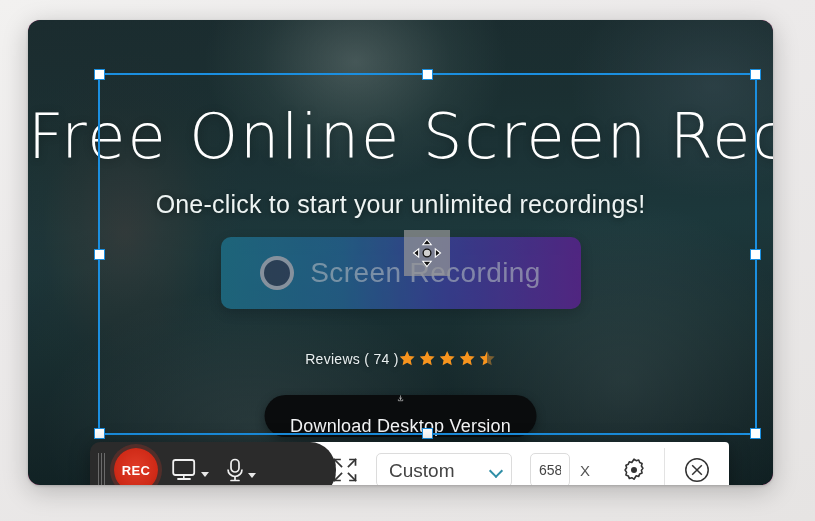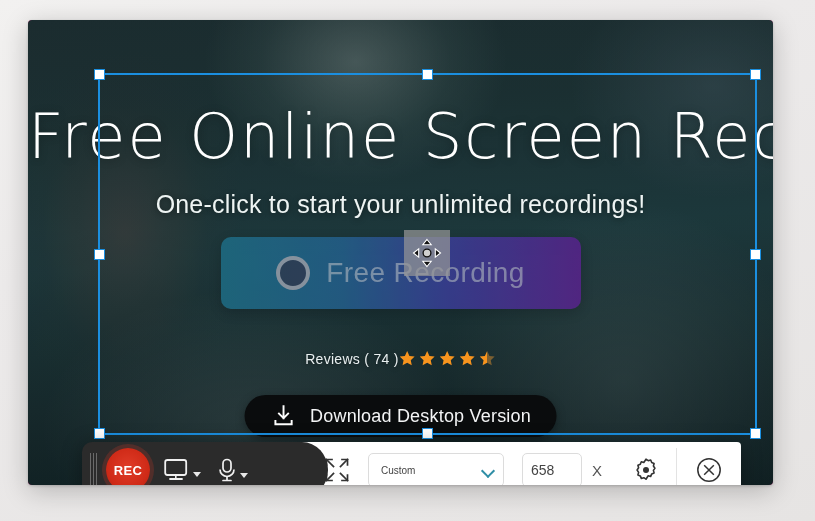--- a/index.html
+++ b/index.html
@@ -11,21 +11,21 @@
   body {
     background: linear-gradient(160deg,#f2f1f0 0%,#eceaea 35%,#e6e4e3 100%);
     position:relative;
   }
 
   
   #window {
     position:absolute;
     left:28px; top:20px;
     width:745px; height:465px;
-    border-radius:4px;
+    border-radius:12px;
     overflow:hidden;
     box-shadow:0 6px 26px rgba(0,0,0,.22), 0 1px 3px rgba(0,0,0,.18);
     background:#ec4899;
   }
 
   
   #hero {
     position:absolute; inset:0;
     background:
       radial-gradient(ellipse 210px 170px at 44% 9%, rgba(190,205,200,.40) 0%, rgba(120,150,146,.16) 45%, rgba(0,0,0,0) 72%),
@@ -114,20 +114,21 @@
     position:absolute;
     left:50%; transform:translateX(-50%);
     top:375px;
     height:42px;
     padding:0 26px;
     border-radius:21px;
     background:#0a0c0d;
     display:flex; align-items:center; gap:14px;
     cursor:pointer; border:none;
     box-shadow:0 3px 10px rgba(0,0,0,.35);
+    flex-direction:column;
   }
   .download-btn .dl-label {
     font-size:18px; color:#f3f4f5; font-weight:400; letter-spacing:.2px;
   }
 
   
   #selection {
     position:absolute;
     left:70px; top:53px;
     width:659px; height:362px;
@@ -159,21 +160,21 @@
     width:46px; height:46px;
     background:rgba(150,150,150,.72);
     z-index:6;
     display:flex; align-items:center; justify-content:center;
     cursor:move;
   }
 
   
   #toolbar {
     position:absolute;
-    left:54px; top:422px;
+    left:62px; top:422px;
     height:56px;
     z-index:8;
     display:flex;
     align-items:stretch;
     filter:drop-shadow(0 3px 10px rgba(0,0,0,.35));
   }
   .tb-dark {
     background:#2b2b2b;
     display:flex; align-items:center;
     padding-left:8px; padding-right:38px;
@@ -220,34 +221,34 @@
     padding-left:22px; padding-right:0;
     border-radius:0 4px 4px 0;
   }
   .expand-btn { margin-right:18px; cursor:pointer; display:flex; }
   .sel-wrap { position:relative; margin-right:18px; }
   .preset-select {
     width:136px; height:34px;
     border:1px solid #dcdcdc; border-radius:5px;
     background:#fff;
     padding:0 30px 0 12px;
-    font-size:10px; color:#444;
+    font-size:19px; color:#444;
     font-family:"Liberation Sans", sans-serif;
     appearance:none; -webkit-appearance:none;
     cursor:pointer;
   }
   .sel-caret {
     position:absolute; right:11px; top:13px;
     width:10px; height:10px;
     border-right:2px solid #2f8ea6; border-bottom:2px solid #2f8ea6;
     transform:rotate(45deg);
     pointer-events:none;
   }
   .dim-input {
-    width:60px; height:34px;
+    width:40px; height:34px;
     border:1px solid #dcdcdc; border-radius:5px;
     font-size:14px; color:#444; padding:0 8px;
     font-family:"Liberation Sans", sans-serif;
     background:#fff;
   }
   .dim-x { margin:0 10px; font-size:15px; color:#555; }
   .gear-btn { margin-left:20px; margin-right:16px; cursor:pointer; display:flex; }
   .tb-divider { width:1px; align-self:stretch; background:#e3e3e3; margin:6px 0; }
   .close-btn { margin:0 18px; cursor:pointer; display:flex; }
 </style>
@@ -259,21 +260,21 @@
   <div id="hero"></div>
 
   <div id="content">
 
     <div class="headline">Free Online Screen Rec</div>
 
     <div class="subtitle">One-click to start your unlimited recordings!</div>
 
     <button class="start-btn">
       <span class="rec-ring"></span>
-      <span class="label">Free Recording</span>
+      <span class="label">Screen Recording</span>
     </button>
 
     <div class="reviews">
       <span class="rtext">Reviews ( 74 )</span>
       <span class="stars">
         <svg class="star" viewBox="0 0 24 24">
             <path fill="#f7941e" d="M12 1.5l3.2 6.9 7.3.9-5.4 5 1.4 7.2L12 17.9 5.5 21.5l1.4-7.2-5.4-5 7.3-.9z"></path>
           </svg>
         <svg class="star" viewBox="0 0 24 24">
             <path fill="#f7941e" d="M12 1.5l3.2 6.9 7.3.9-5.4 5 1.4 7.2L12 17.9 5.5 21.5l1.4-7.2-5.4-5 7.3-.9z"></path>

